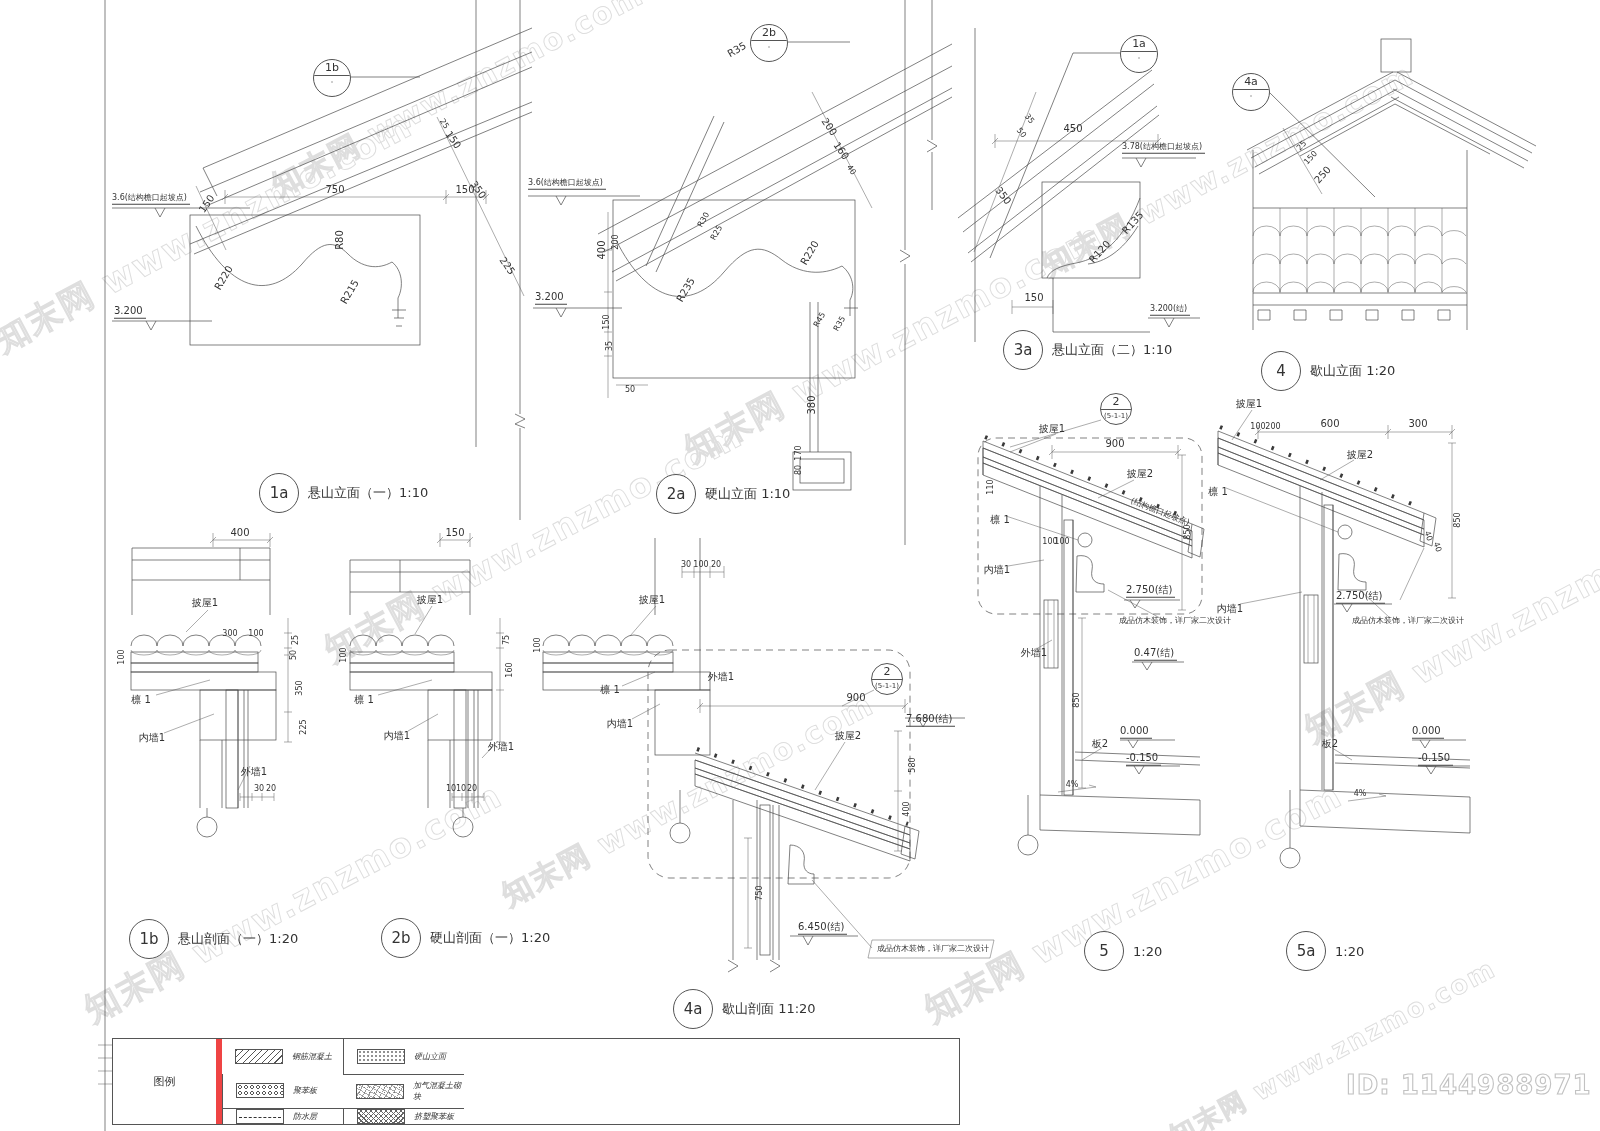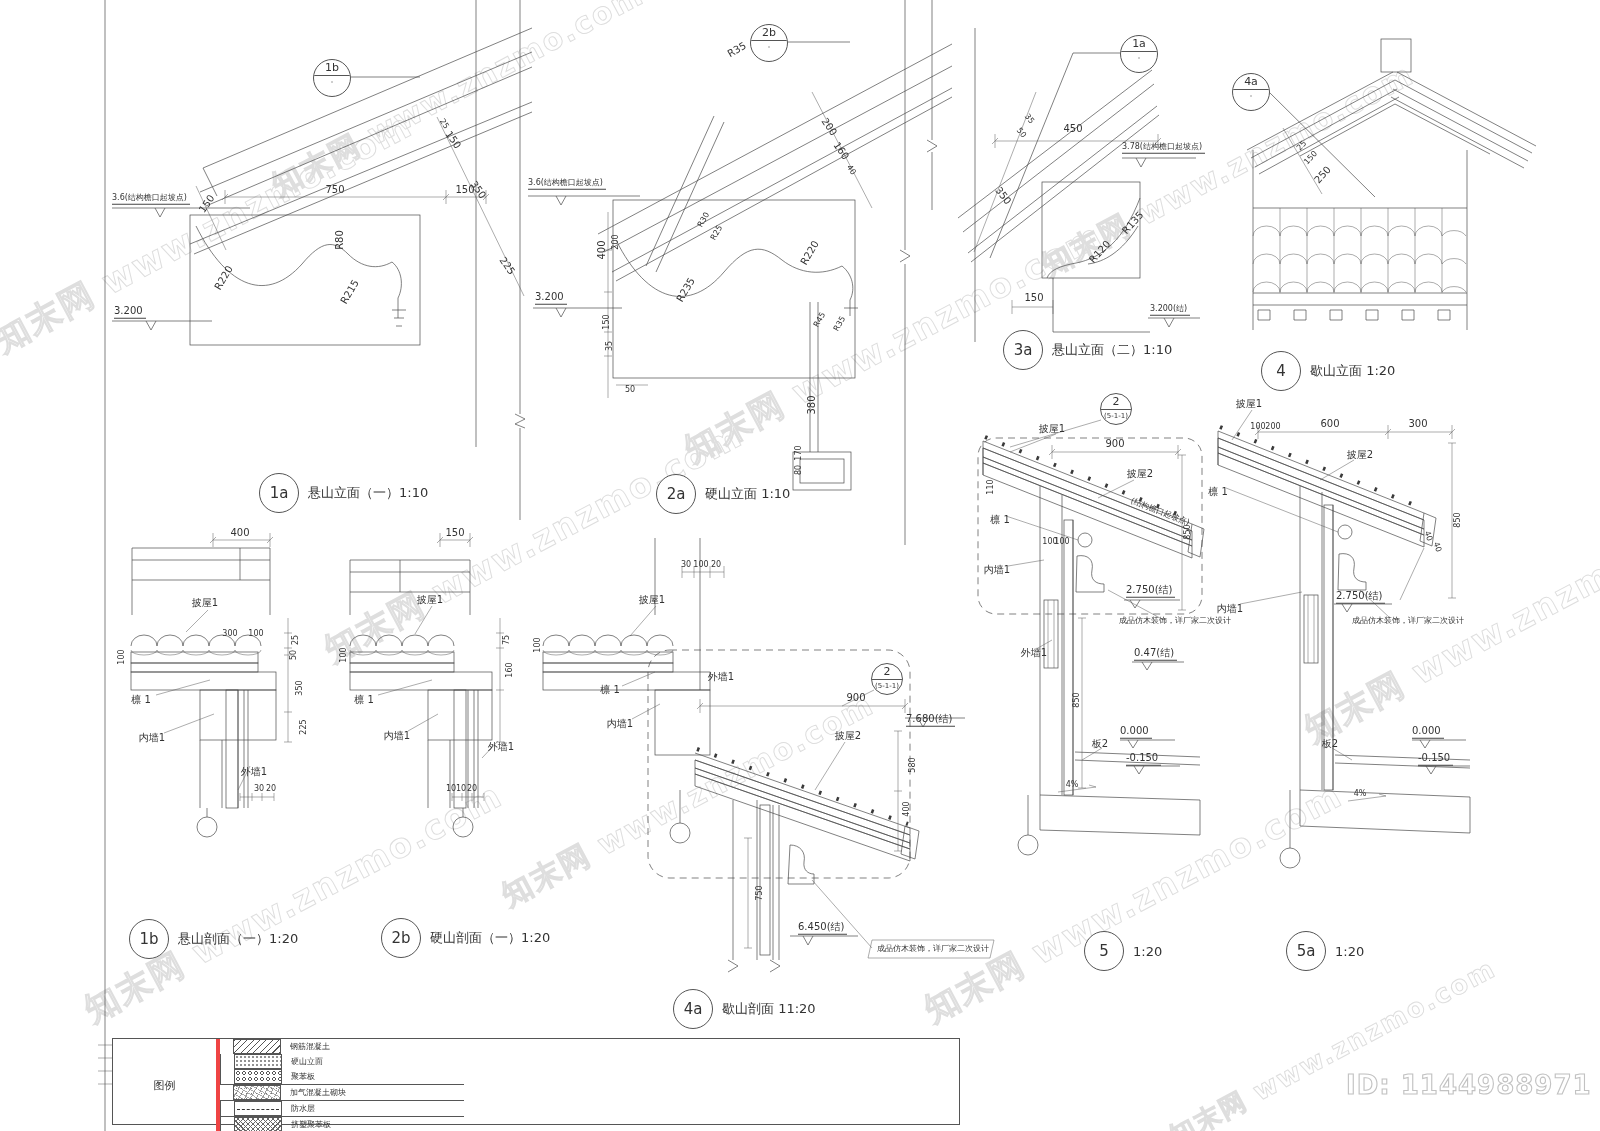--- a/index.html
+++ b/index.html
@@ -31,21 +31,21 @@
       display:flex;flex-direction:column;align-items:stretch;text-align:center;overflow:hidden;}
   .callout .num{font-size:11px;line-height:15px;border-bottom:1px solid #555;}
   .callout .sub{font-size:7px;line-height:13px;}
   
   .info-table{position:absolute;left:112px;top:1038px;width:846px;height:85px;
       border:1px solid #555;display:grid;grid-template-columns:103px 248px 57px 1fr;z-index:3;background:transparent;}
   .cell{border-left:1px solid #555;}
   .cell:first-child{border-left:none;}
   .c-label{display:flex;align-items:center;justify-content:center;font-size:11px;}
   .notes-cell{padding:8px 6px 0 10px;font-size:7.5px;line-height:2.0;color:#444;}
-  .legend-grid{display:grid;grid-template-columns:1fr;grid-template-rows:1fr 1fr;border-left:4px solid #ef4444;}
+  .legend-grid{display:grid;grid-template-columns:1fr 1fr;grid-template-rows:1fr 1fr;border-left:6px solid #ef4444;font-style:italic;}
   .legend-cell{border-left:1px solid #555;border-top:1px solid #555;display:flex;align-items:center;gap:9px;padding-left:13px;}
   .legend-cell:nth-child(-n+3){border-top:none;}
   .legend-cell:nth-child(3n+1){border-left:none;}
   .legend-cell .lab{font-size:8px;color:#333;}
   .sw{width:46px;height:13px;border:1px solid #555;background:#fff;position:relative;flex:0 0 auto;}
   .sw-diag{background-image:repeating-linear-gradient(135deg,#555 0 .8px,transparent .8px 4.5px);}
   .sw-dots{background-image:radial-gradient(#555 .6px,transparent .9px);background-size:4px 4px;}
   .sw-honey{background-image:radial-gradient(circle 2.2px at 3px 3px,transparent 1.1px,#555 1.2px 1.9px,transparent 2px);background-size:6px 6px;}
   .sw-aerated{background-image:radial-gradient(#777 .5px,transparent .8px),repeating-linear-gradient(120deg,#999 0 .8px,transparent .8px 5px),repeating-linear-gradient(30deg,#aaa 0 .8px,transparent .8px 4px);background-size:5px 5px,auto,auto;}
   .sw-waterproof::after{content:"";position:absolute;left:2px;right:2px;top:50%;border-top:1.2px dashed #333;}

